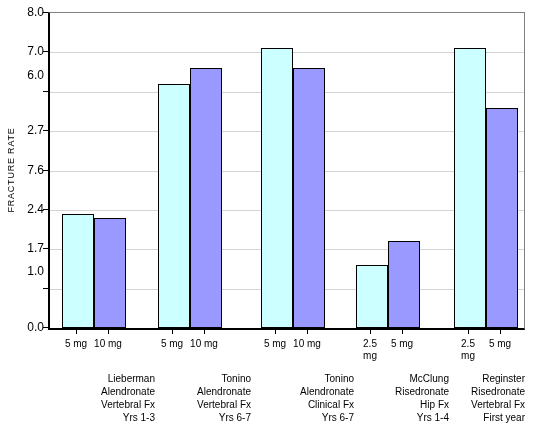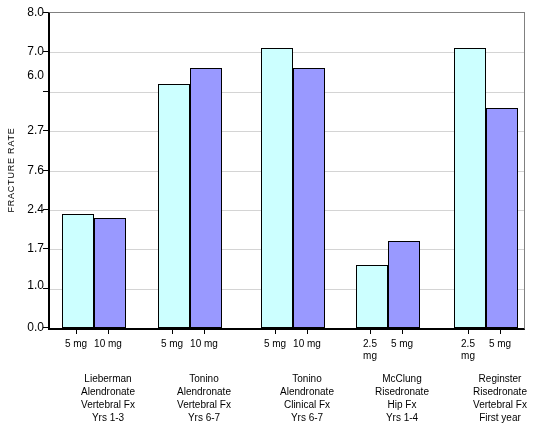--- a/index.html
+++ b/index.html
@@ -112,36 +112,36 @@
   }
 
   
   .group-caption {
     position: absolute;
     top: 372px;
     font-size: 10px;
     color: #000000;
     line-height: 13px;
     white-space: pre-line;
-    text-align: center;
+    text-align: right;
   }
 </style>
 </head>
 <body>
 
 <div id="chart-root">
 
   <div id="y-axis-title">
     <span>FRACTURE RATE</span>
   </div>
 
   <div id="y-ticks">
       <div class="y-tick-label" style="top: 327px;">0.0</div>
       <div class="y-tick-mark" style="top: 327px;"></div>
-      <div class="y-tick-label" style="top: 285px;">1.0</div>
+      <div class="y-tick-label" style="top: 271px;">1.0</div>
       <div class="y-tick-mark" style="top: 287.625px;"></div>
       <div class="y-tick-label" style="top: 248.25px;">1.7</div>
       <div class="y-tick-mark" style="top: 248.25px;"></div>
       <div class="y-tick-label" style="top: 208.875px;">2.4</div>
       <div class="y-tick-mark" style="top: 208.875px;"></div>
       <div class="y-tick-label" style="top: 169.5px;">7.6</div>
       <div class="y-tick-mark" style="top: 169.5px;"></div>
       <div class="y-tick-label" style="top: 130.125px;">2.7</div>
       <div class="y-tick-mark" style="top: 130.125px;"></div>
       <div class="y-tick-label" style="top: 75px;">6.0</div>
@@ -212,19 +212,19 @@
 Vertebral Fx
 Yrs 6-7</div>
       <div class="group-caption" style="left: 260px; width: 94px;">Tonino
 Alendronate
 Clinical Fx
 Yrs 6-7</div>
       <div class="group-caption" style="left: 355px; width: 94px;">McClung
 Risedronate
 Hip Fx
 Yrs 1-4</div>
-      <div class="group-caption" style="left: 453px; width: 94px;">Reginster
+      <div class="group-caption" style="left: 431px; width: 94px;">Reginster
 Risedronate
 Vertebral Fx
 First year</div>
     </div>
 
 </div>
 
 </body></html>

